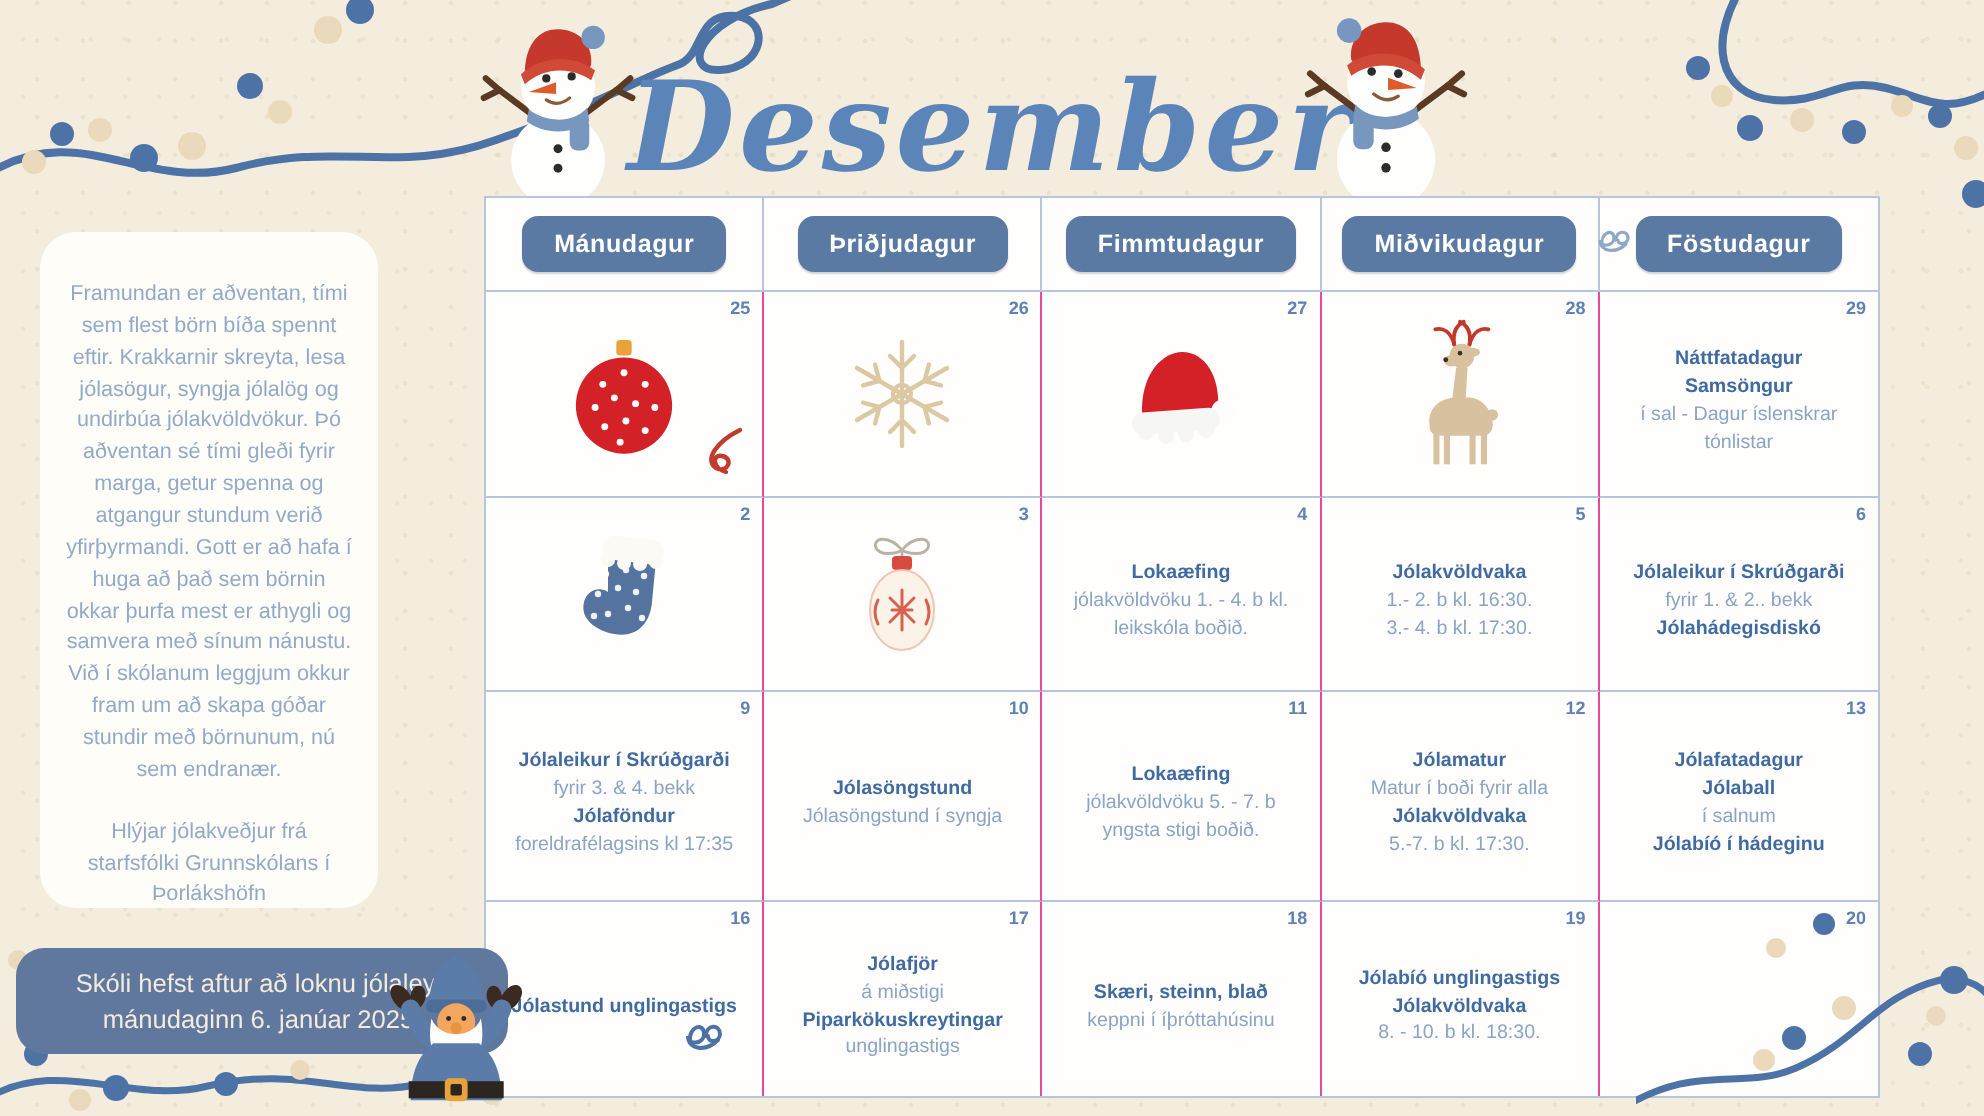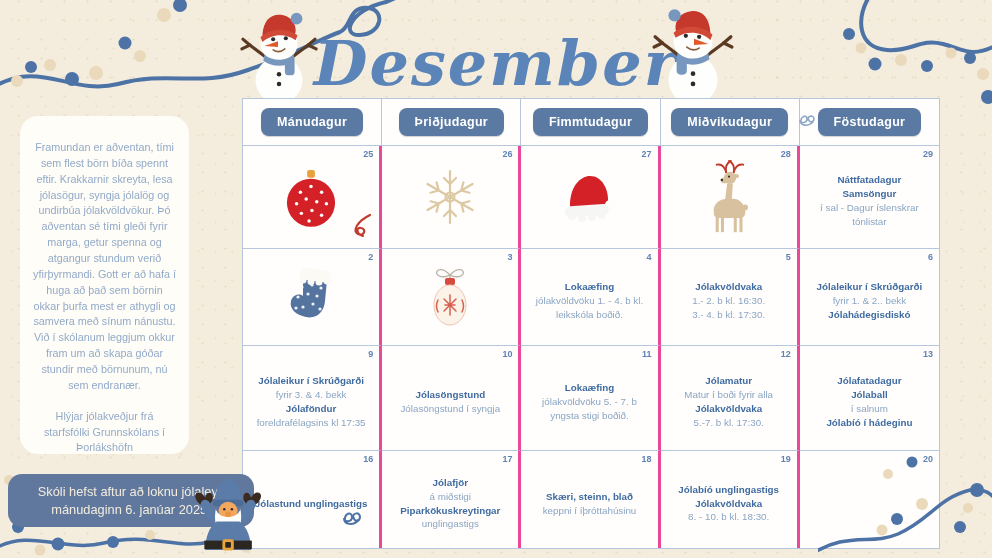--- a/index.html
+++ b/index.html
@@ -38,21 +38,21 @@
   
   .calendar{position:absolute;left:242px;top:98px;width:698px;height:451px;box-sizing:border-box;
     background:#fffefc;border:1px solid #b5c6dd;display:flex;flex-direction:column;z-index:2;}
   .cal-header{display:grid;grid-template-columns:repeat(5,1fr);height:47px;flex:none;}
   .hcell{border-right:1px solid #b5c6dd;border-bottom:1px solid #b5c6dd;
     display:flex;align-items:center;justify-content:center;}
   .hcell:last-child{border-right:none;}
   .pill{background:#5a7aa3;color:#fff;font-weight:bold;font-size:12.5px;letter-spacing:.3px;
     padding:7px 16px;border-radius:8px;box-shadow:0 1px 1px rgba(60,80,110,.25);}
   .cal-body{display:grid;grid-template-columns:repeat(5,1fr);grid-template-rows:103px 97px 105px auto;flex:1;}
-  .cell{position:relative;border-right:3px solid #ec4899;border-bottom:1px solid #b5c6dd;
+  .cell{position:relative;border-right:1px solid #ec4899;border-bottom:1px solid #b5c6dd;
     padding:12px 5px 4px;box-sizing:border-box;display:flex;align-items:center;justify-content:center;overflow:hidden;}
   .cell:nth-child(5n){border-right:none;}
   .cell:nth-child(n+16){border-bottom:none;}
   .date-num{position:absolute;top:3px;right:6px;font-size:9px;font-weight:bold;color:#5f82b5;}
   .cell-content{display:flex;flex-direction:column;align-items:center;justify-content:space-between;text-align:center;}
   .cell-icon{display:block;margin-top:-4px;}
   .ev{font-size:9.8px;color:#8aa5c4;line-height:1.42;}
   .ev.b{color:#3f6ba1;font-weight:bold;}
 </style>
 </head>

